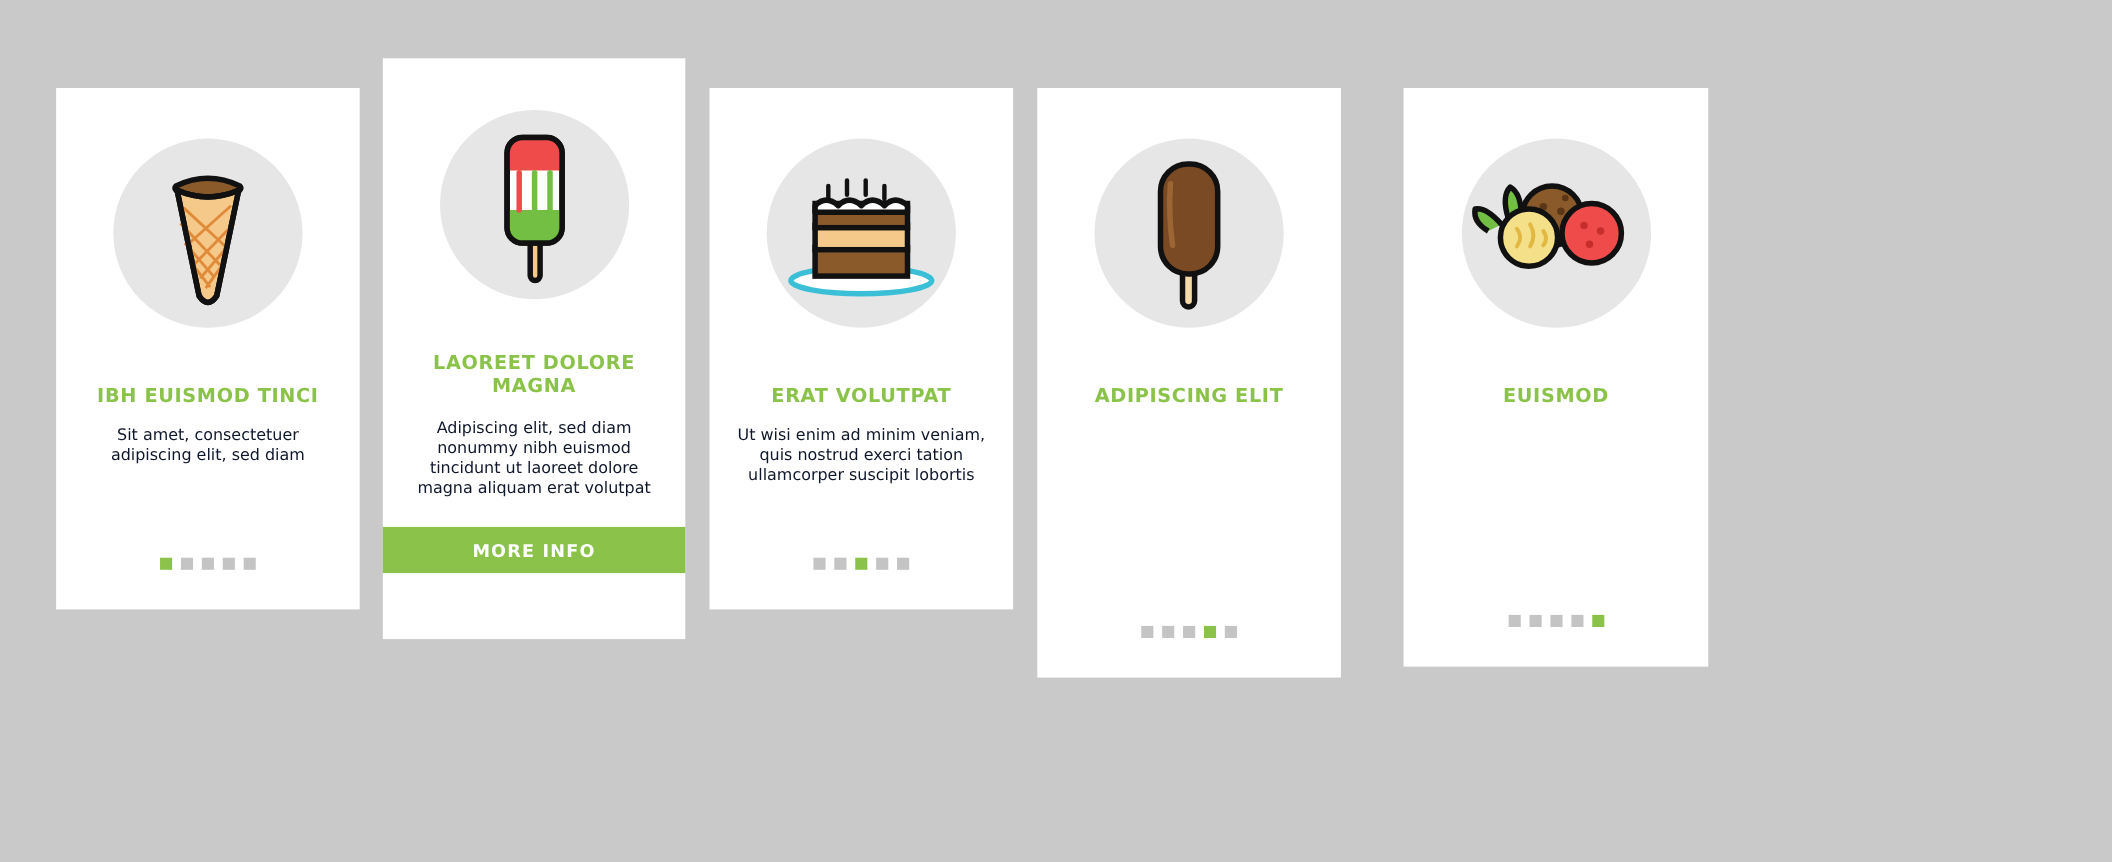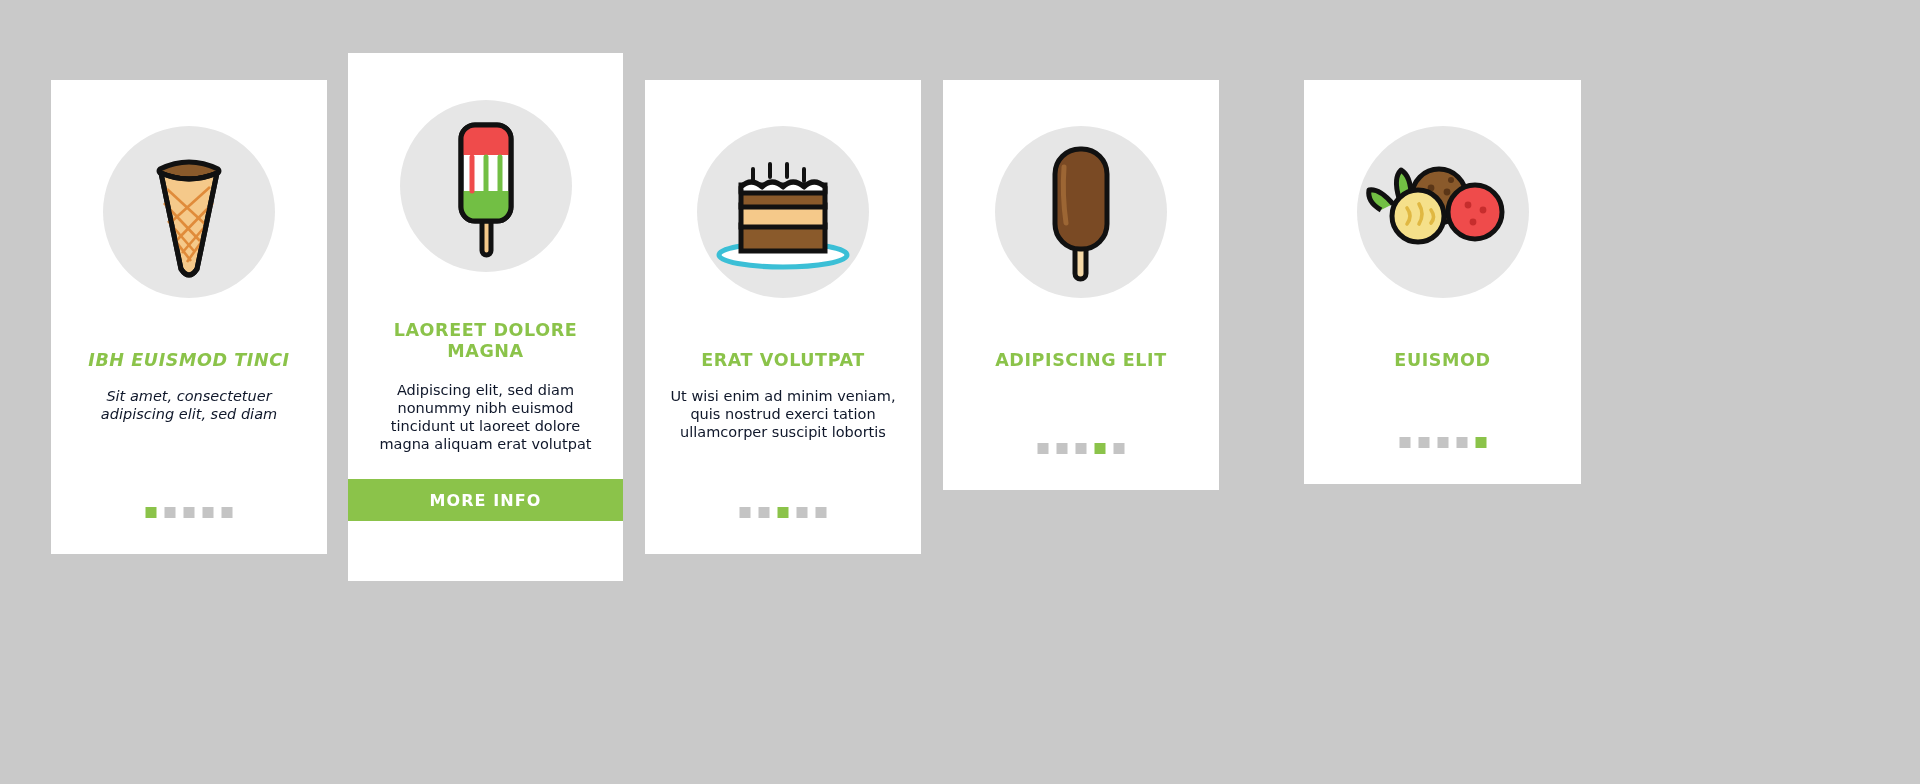--- a/index.html
+++ b/index.html
@@ -17,25 +17,25 @@
     background: #c9c9c9;
   }
   .card {
     position: absolute;
     background: #ffffff;
     display: flex;
     flex-direction: column;
     align-items: center;
   }
   
-  .card.c1 { left: 51px;   top: 80px;  width: 276px; height: 474px; font-style: italic; }
+  .card.c1 { left: 51px;   top: 80px;  width: 276px; height: 474px; }
   .card.c2 { left: 348px;  top: 53px;  width: 275px; height: 528px; }
   .card.c3 { left: 645px;  top: 80px;  width: 276px; height: 474px; }
-  .card.c4 { left: 943px;  top: 80px;  width: 276px; height: 410px; }
-  .card.c5 { left: 1304px; top: 80px;  width: 277px; height: 404px; }
+  .card.c4 { left: 943px;  top: 80px;  width: 276px; height: 536px; }
+  .card.c5 { left: 1276px; top: 80px;  width: 277px; height: 526px; }
 
   .icon-circle {
     width: 172px;
     height: 172px;
     border-radius: 50%;
     background: #e6e6e6;
     display: flex;
     align-items: center;
     justify-content: center;
     margin-top: 46px;

